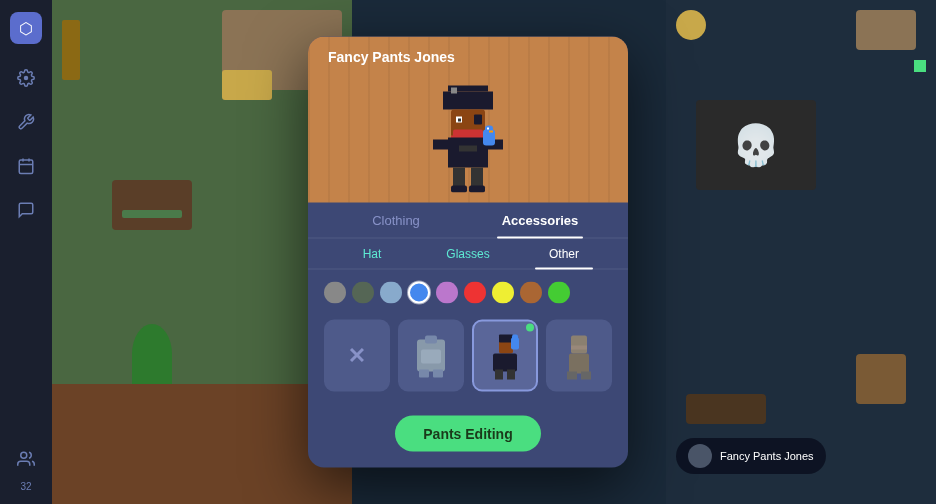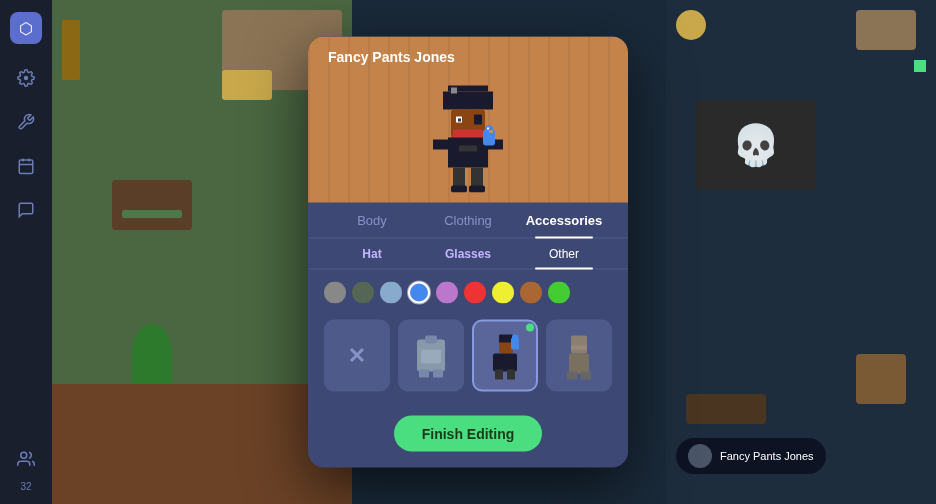--- a/index.html
+++ b/index.html
@@ -250,24 +250,23 @@
       display: flex;
       padding: 0 16px;
       border-bottom: 1px solid rgba(255,255,255,0.1);
     }
 
     .tab2 {
       flex: 1;
       text-align: center;
       padding: 8px 4px;
       font-size: 12px;
-      color: #c4b5fd;
+      color: #5eead4;
       cursor: pointer;
       position: relative;
-      font-weight: bold;
     }
 
     .tab2.active {
       color: #fff;
       font-weight: 400;
     }
 
     .tab2.active::after {
       content: '';
       position: absolute;
@@ -491,23 +490,20 @@
         <rect x="30" y="90" width="12" height="20" fill="#333"></rect>
         <rect x="48" y="90" width="12" height="20" fill="#333"></rect>
 
         <rect x="28" y="108" width="16" height="7" fill="#1a1a2e" rx="2"></rect>
         <rect x="46" y="108" width="16" height="7" fill="#1a1a2e" rx="2"></rect>
       </svg>
     </div>
   </div>
 
   <div class="tabs-primary">
-    <div class="tab">
-      <span>Body</span>
-    </div>
     <div class="tab">
       <span>Clothing</span>
     </div>
     <div class="tab active">
       <span>Accessories</span>
     </div>
   </div>
 
   <div class="tabs-secondary">
     <div class="tab2">
@@ -574,15 +570,15 @@
           <rect x="12" y="24" width="20" height="20" fill="#7a7060" rx="2"></rect>
           <rect x="10" y="42" width="10" height="8" fill="#666"></rect>
           <rect x="24" y="42" width="10" height="8" fill="#666"></rect>
           <rect x="14" y="16" width="16" height="4" fill="#99887a"></rect>
         </svg>
       </div>
     </div>
   </div>
 
   <div class="modal-footer">
-    <button class="btn btn-finish">Finish Editing</button>
+    <button class="btn btn-finish">Pants Editing</button>
   </div>
 </div>
 
 </body></html>

